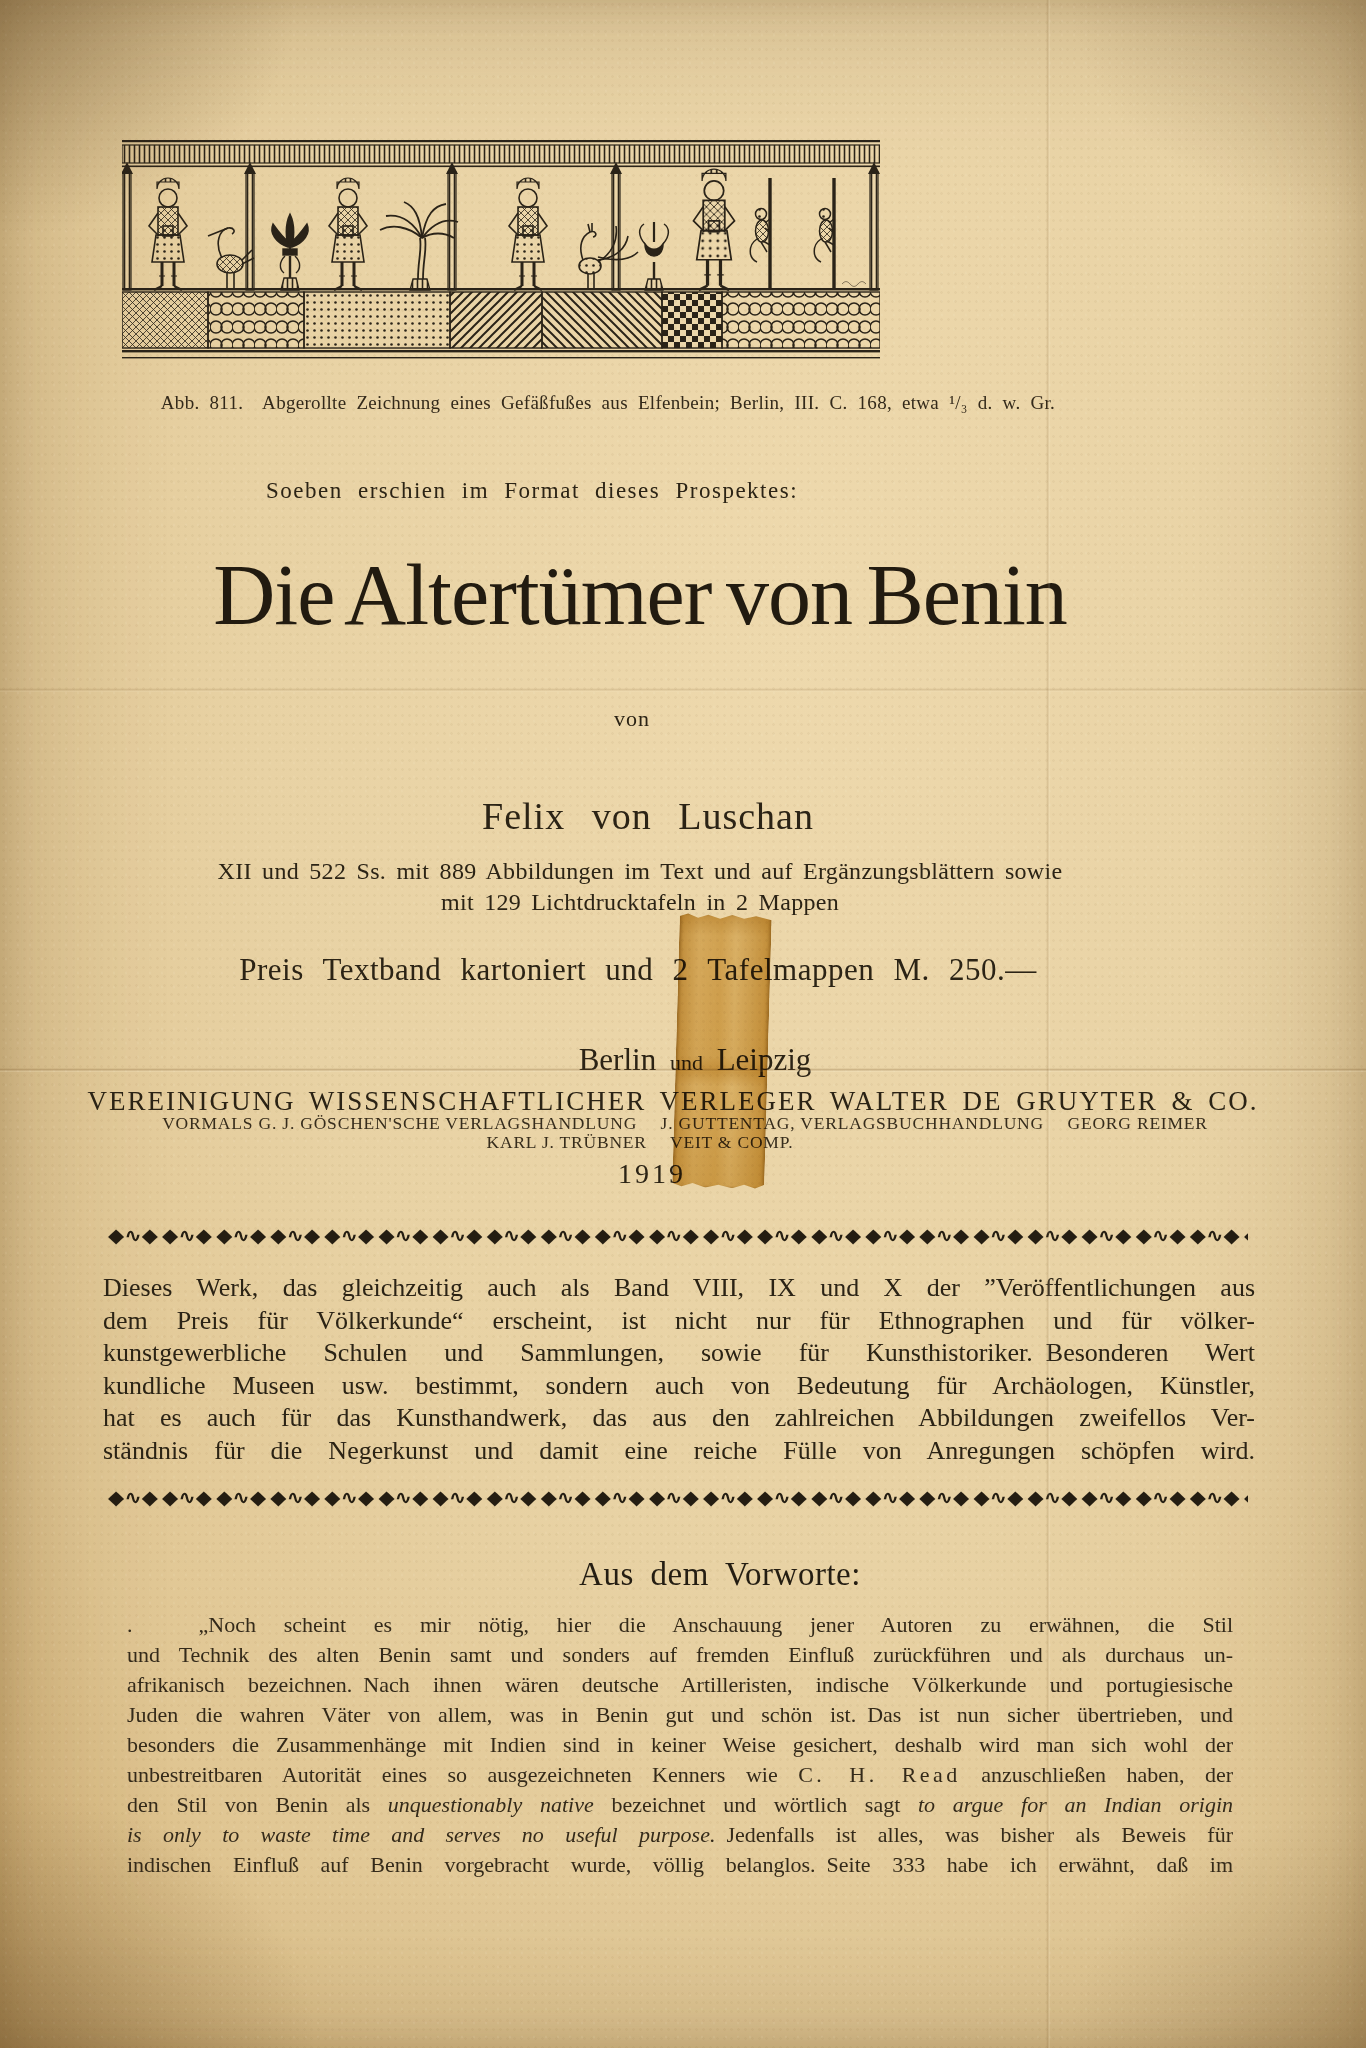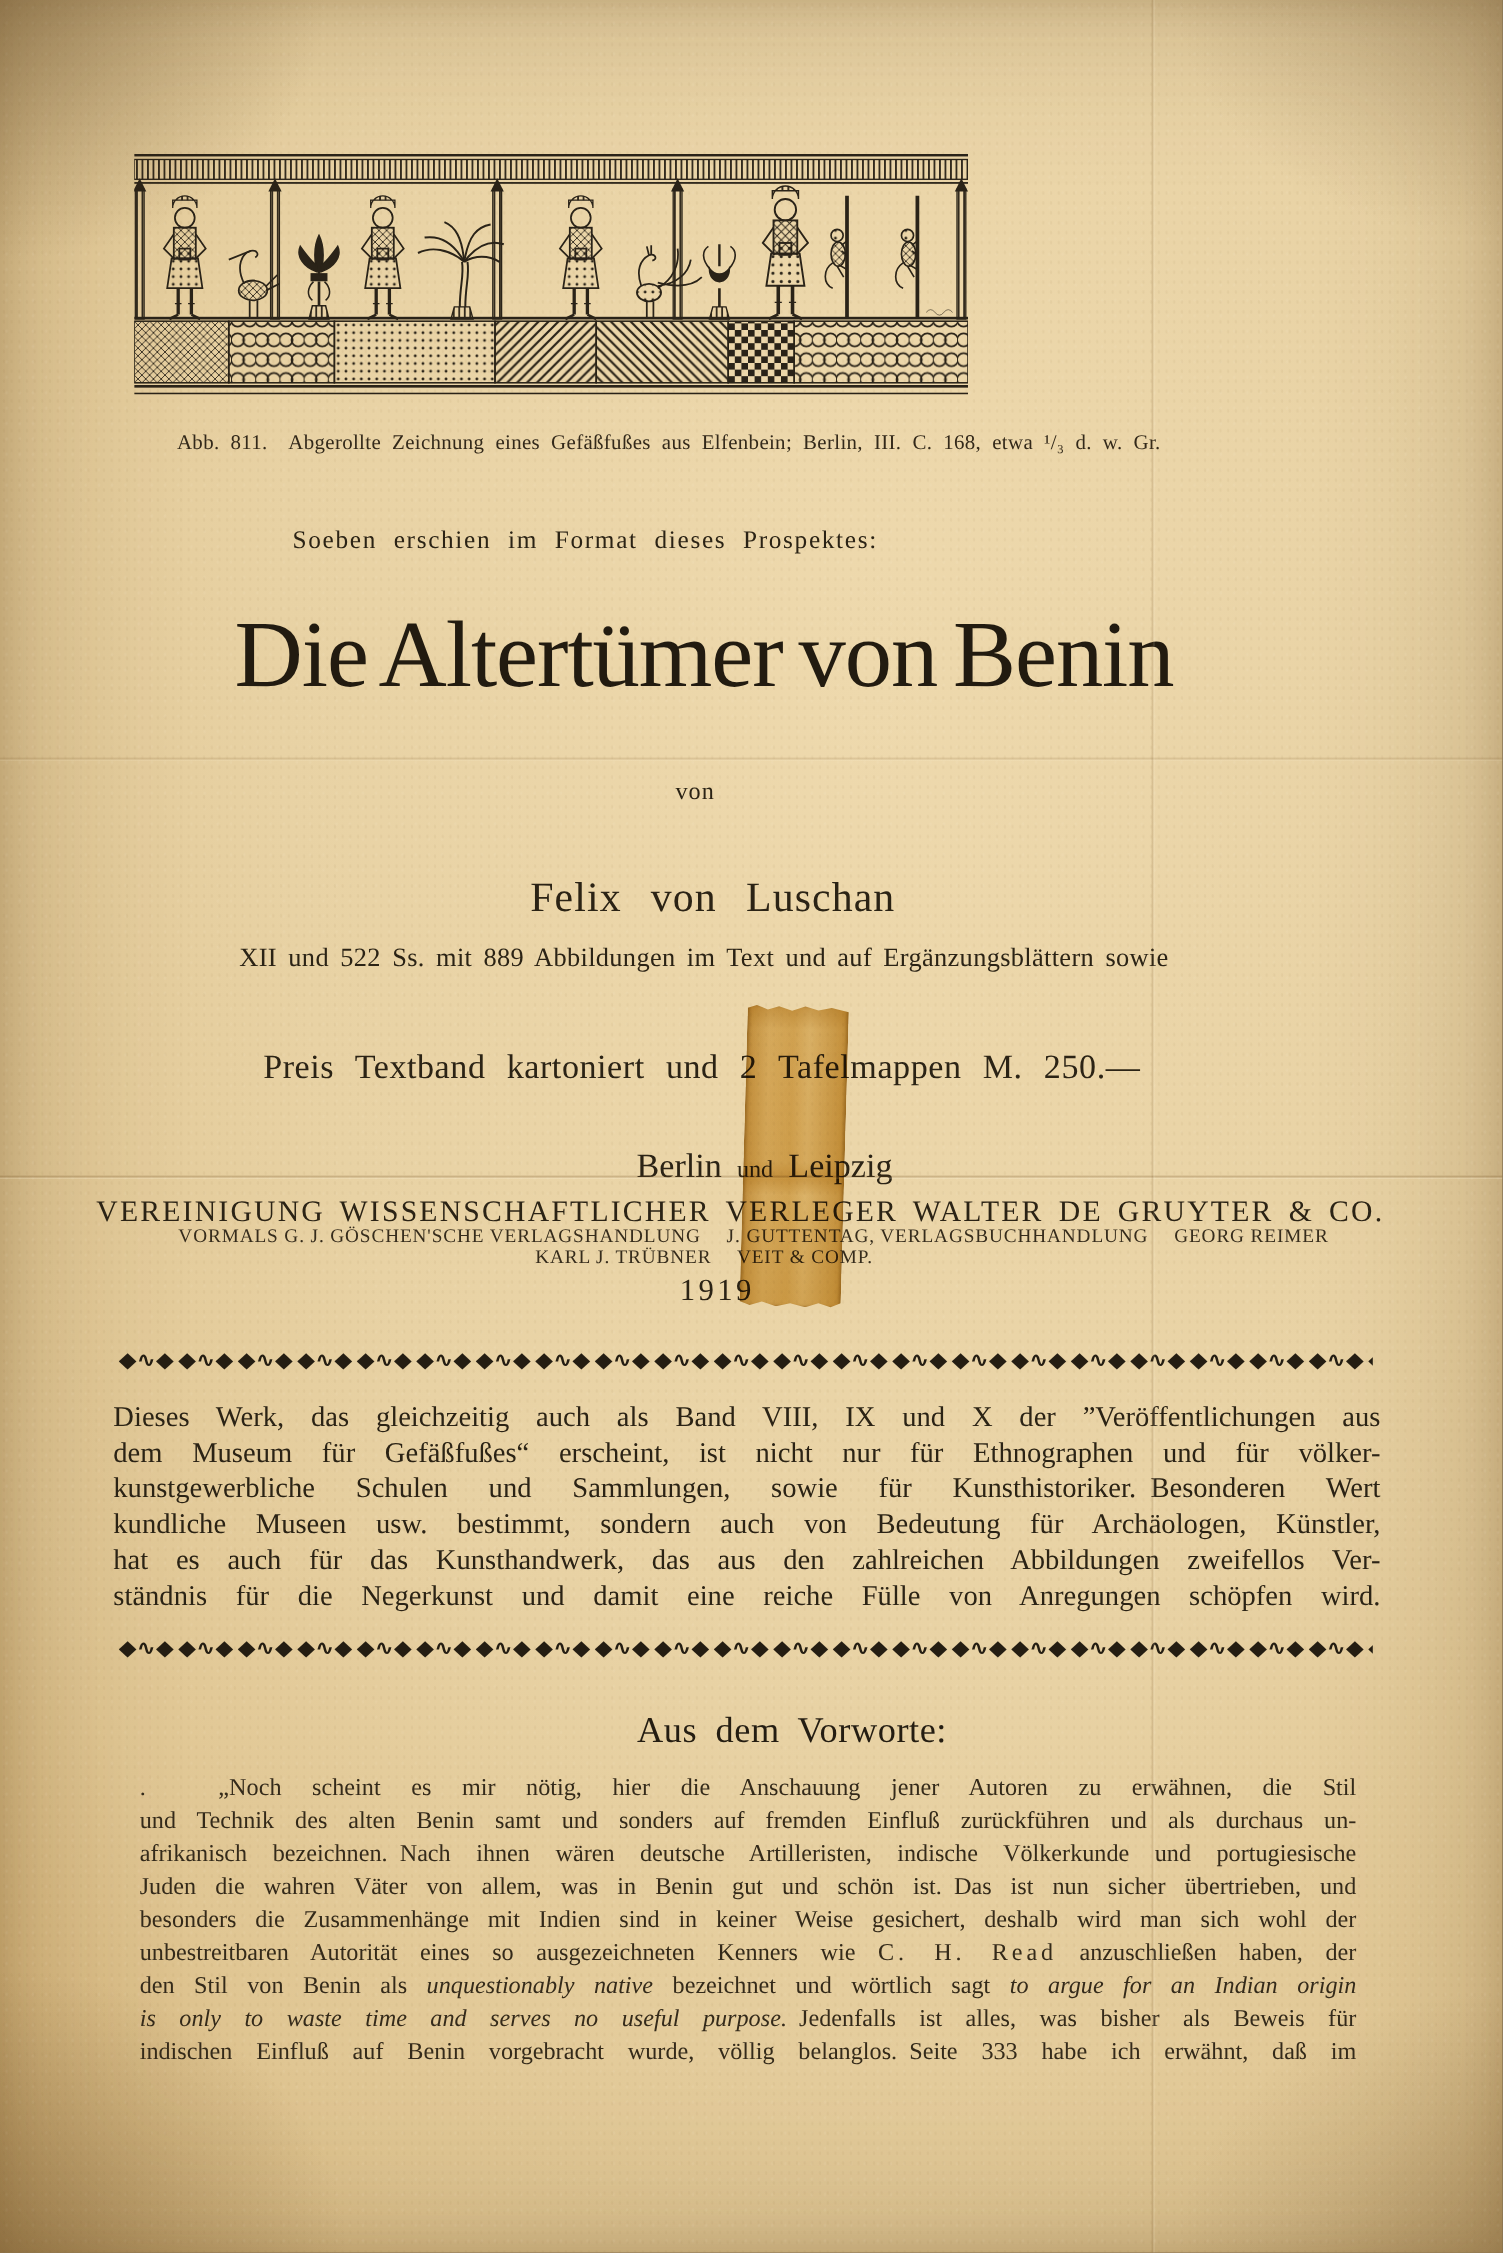--- a/index.html
+++ b/index.html
@@ -198,39 +198,40 @@
   <div class="cx caption" style="left:0; top:392px; width:1216px;">Abb. 811.  Abgerollte Zeichnung eines Gefäßfußes aus Elfenbein; Berlin, III. C. 168, etwa ¹/₃ d. w. Gr.</div>
 
   <div class="cx announce" style="left:-108px; top:478px; width:1280px;">Soeben erschien im Format dieses Prospektes:</div>
 
   <div class="cx title" style="left:0; top:552px; width:1280px;">Die Altertümer von Benin</div>
   <div class="cx byline" style="left:-8px; top:706px; width:1280px;">von</div>
   <div class="cx author" style="left:8px; top:762px; width:1280px;">Felix von Luschan</div>
 
   <div class="cx edition" style="left:0; top:856px; width:1280px;">
     <div>XII und 522 Ss. mit 889 Abbildungen im Text und auf Ergänzungsblättern sowie</div>
+    <div>mit 129 Lichtdrucktafeln in 2 Mappen</div>
   </div>
 
   <div class="cx price" style="left:-2px; top:952px; width:1280px;">Preis Textband kartoniert und 2 Tafelmappen M. 250.—</div>
 
   <div class="cx cities" style="left:55px; top:1042px; width:1280px;">
     <span>Berlin</span>
     <span class="small">und</span>
     <span>Leipzig</span>
   </div>
   <div class="cx pub-main" style="left:33px; top:1086px; width:1280px;">VEREINIGUNG WISSENSCHAFTLICHER VERLEGER WALTER DE GRUYTER &amp; CO.</div>
   <div class="cx pub-sub" style="left:45px; top:1113px; width:1280px;">VORMALS G. J. GÖSCHEN'SCHE VERLAGSHANDLUNG  J. GUTTENTAG, VERLAGSBUCHHANDLUNG  GEORG REIMER</div>
   <div class="cx pub-sub" style="left:0; top:1132px; width:1280px;">KARL J. TRÜBNER  VEIT &amp; COMP.</div>
   <div class="cx year" style="left:12px; top:1158px; width:1280px;">1919</div>
 
   <div class="abs divider" style="left:108px; top:1224px; width:1140px;">◆∿◆ ◆∿◆ ◆∿◆ ◆∿◆ ◆∿◆ ◆∿◆ ◆∿◆ ◆∿◆ ◆∿◆ ◆∿◆ ◆∿◆ ◆∿◆ ◆∿◆ ◆∿◆ ◆∿◆ ◆∿◆ ◆∿◆ ◆∿◆ ◆∿◆ ◆∿◆ ◆∿◆ ◆∿◆</div>
 
   <div class="abs para" style="left:103px; top:1272px; width:1152px;">
       <div class="tline">Dieses Werk, das gleichzeitig auch als Band VIII, IX und X der ”Veröffentlichungen aus</div>
-      <div class="tline">dem Museum für Gefäßfußes“ erscheint, ist nicht nur für Ethnographen und für völker-</div>
+      <div class="tline">dem Preis für Völkerkunde“ erscheint, ist nicht nur für Ethnographen und für völker-</div>
       <div class="tline">kunstgewerbliche Schulen und Sammlungen, sowie für Kunsthistoriker. Besonderen Wert</div>
       <div class="tline">kundliche Museen usw. bestimmt, sondern auch von Bedeutung für Archäologen, Künstler,</div>
       <div class="tline">hat es auch für das Kunsthandwerk, das aus den zahlreichen Abbildungen zweifellos Ver-</div>
       <div class="tline">ständnis für die Negerkunst und damit eine reiche Fülle von Anregungen schöpfen wird.</div>
     </div>
 
   <div class="abs divider" style="left:108px; top:1486px; width:1140px;">◆∿◆ ◆∿◆ ◆∿◆ ◆∿◆ ◆∿◆ ◆∿◆ ◆∿◆ ◆∿◆ ◆∿◆ ◆∿◆ ◆∿◆ ◆∿◆ ◆∿◆ ◆∿◆ ◆∿◆ ◆∿◆ ◆∿◆ ◆∿◆ ◆∿◆ ◆∿◆ ◆∿◆ ◆∿◆</div>
 
   <div class="cx vorwort" style="left:100px; top:1556px; width:1240px;">Aus dem Vorworte:</div>
 

